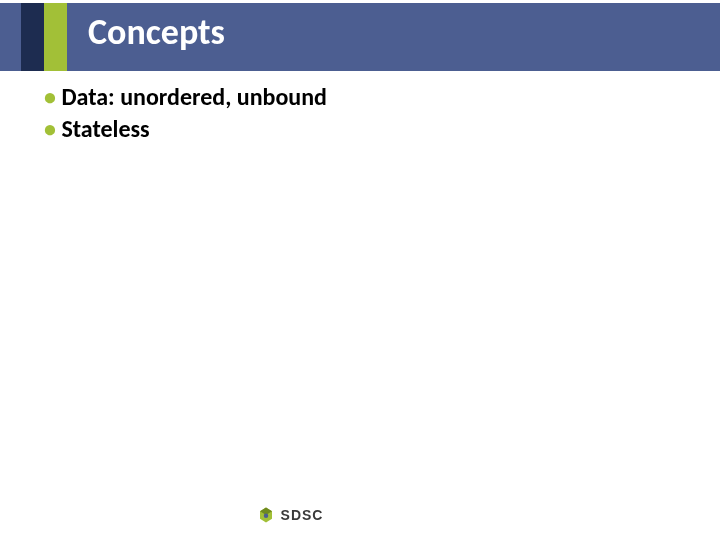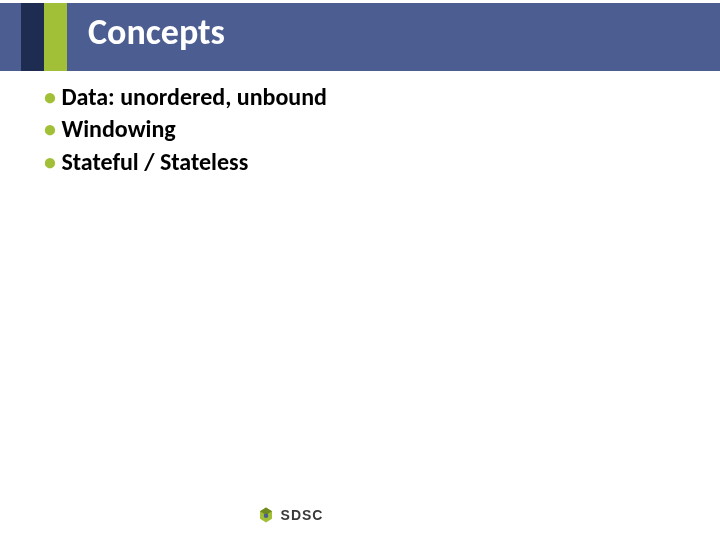--- a/index.html
+++ b/index.html
@@ -25,23 +25,22 @@
 
 <div class="slide">
   <div class="title-bar"></div>
   <div class="accent-navy"></div>
   <div class="accent-green"></div>
   <div class="title">Concepts</div>
 
   <div class="content">
     <ul class="top">
       <li><span>Data: unordered, unbound</span></li>
-      <li><span>Windowing</span>
+      <li><span>Stateless</span>
       </li>
-      <li><span>Stateful / Stateless</span></li>
     </ul>
   </div>
 
   <div class="footer">
     <span class="logo-icon">
       <svg viewBox="0 0 24 24" width="18" height="18">
         <path d="M12 2 L20 7 L20 17 L12 22 L4 17 L4 7 Z" fill="#a2c037"></path>
         <path d="M12 2 L20 7 L12 12 L4 7 Z" fill="#6f8a1f"></path>
         <circle cx="12" cy="13" r="3" fill="#4c5e91"></circle>
       </svg>

